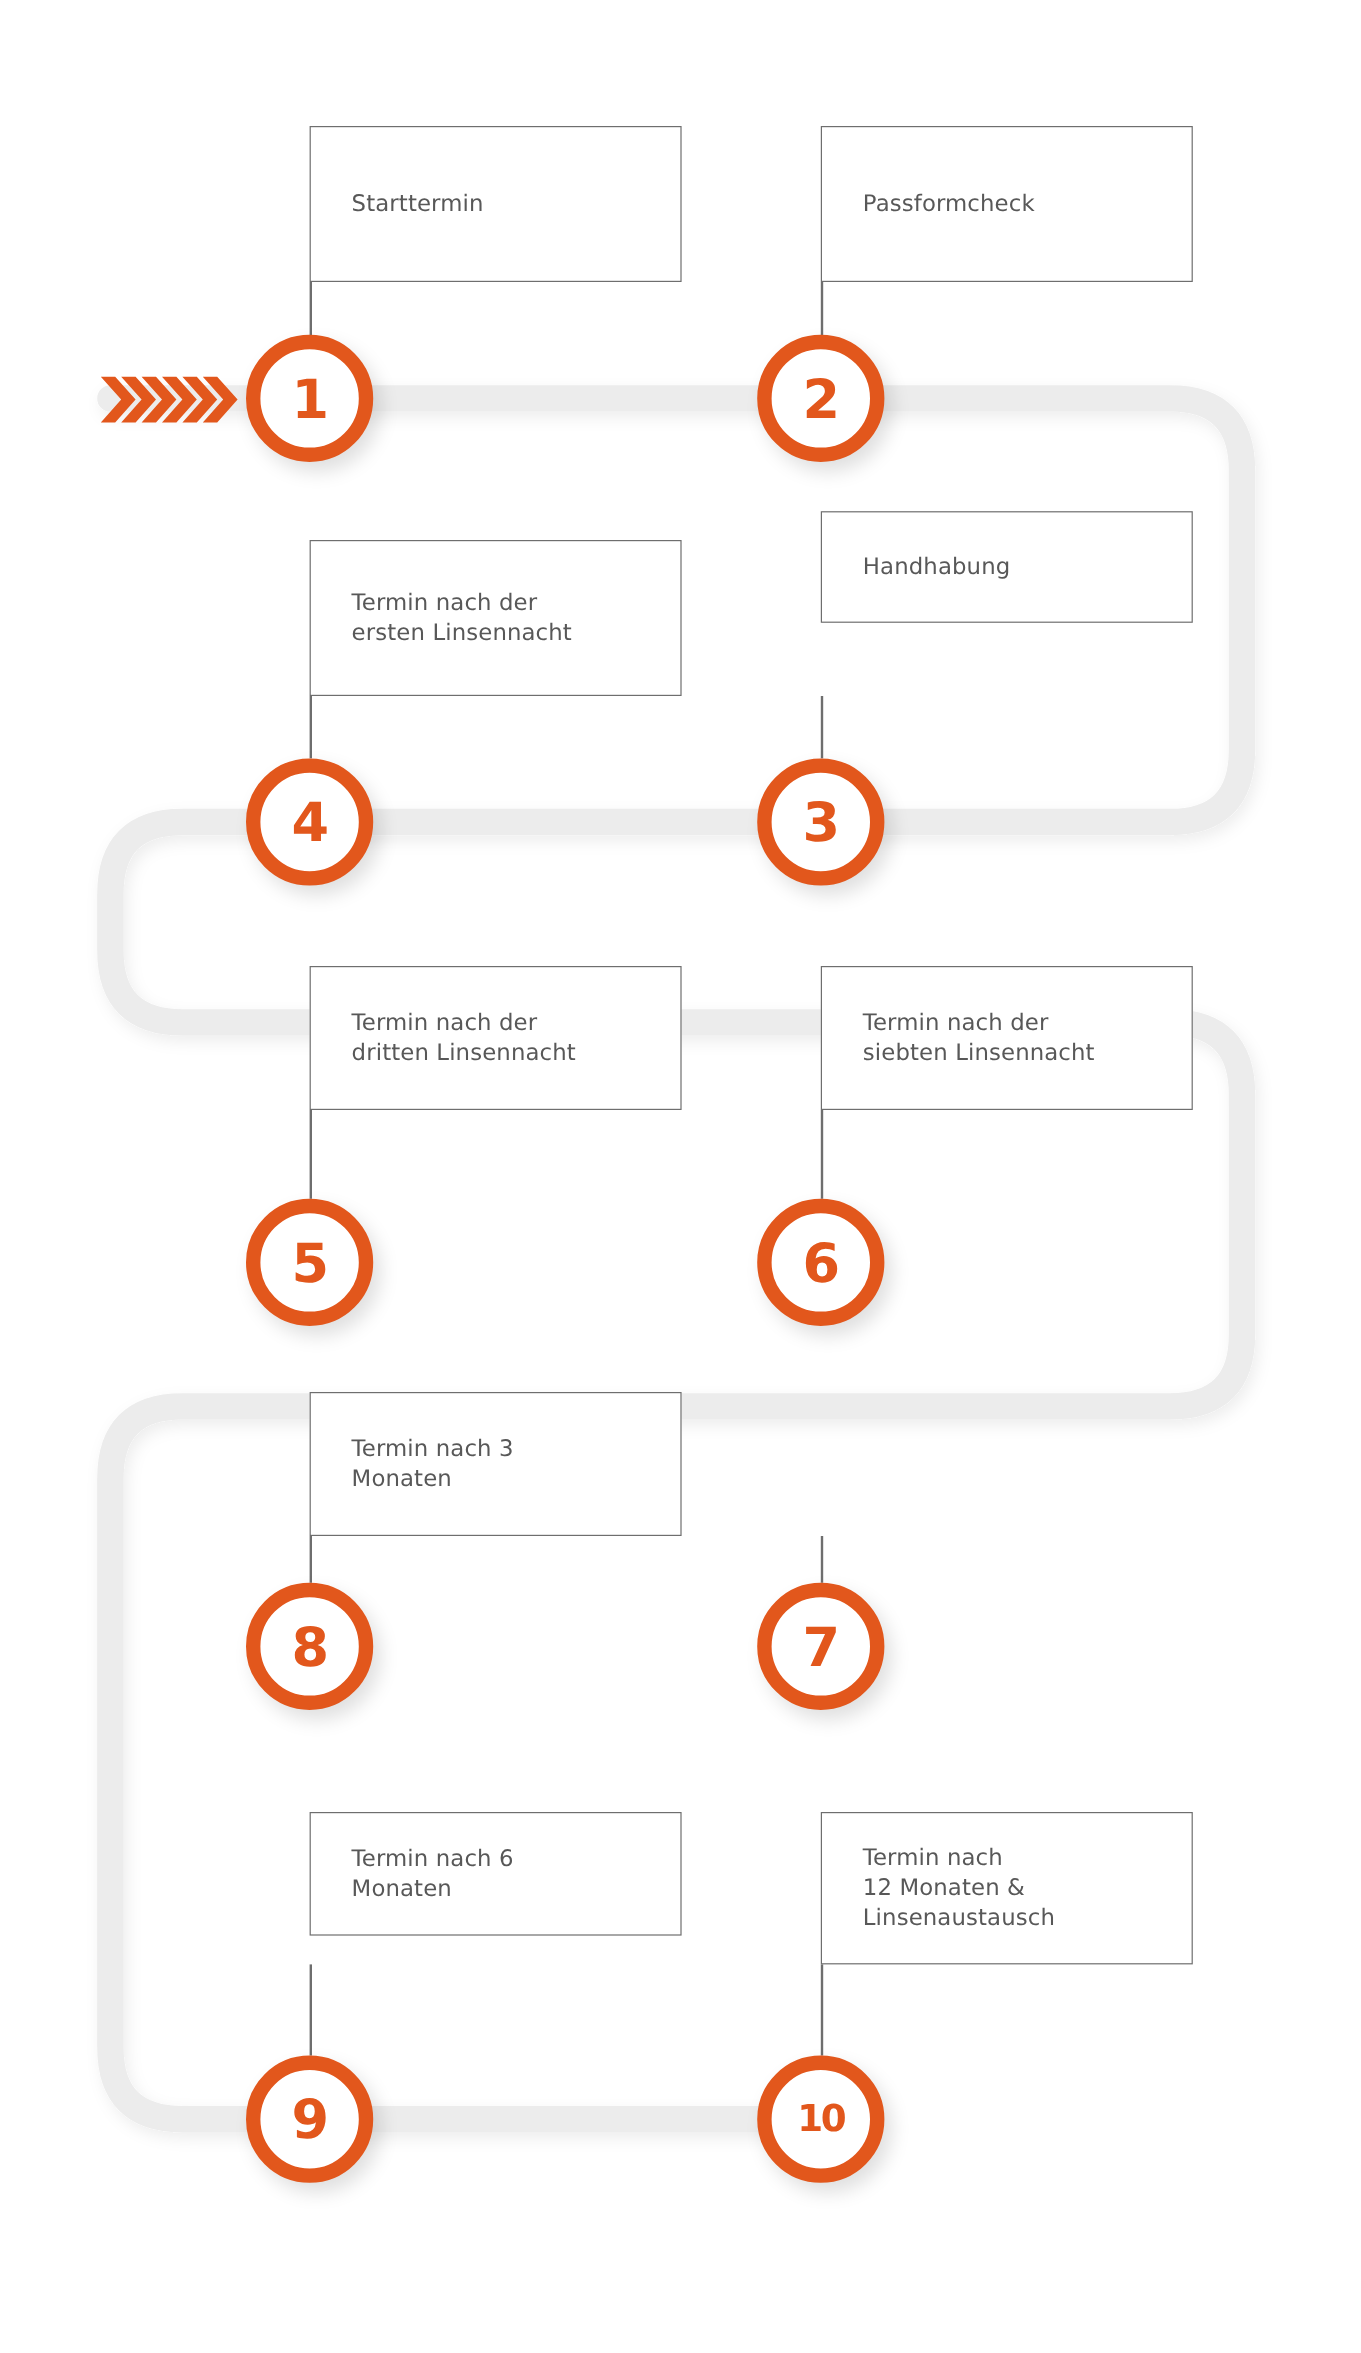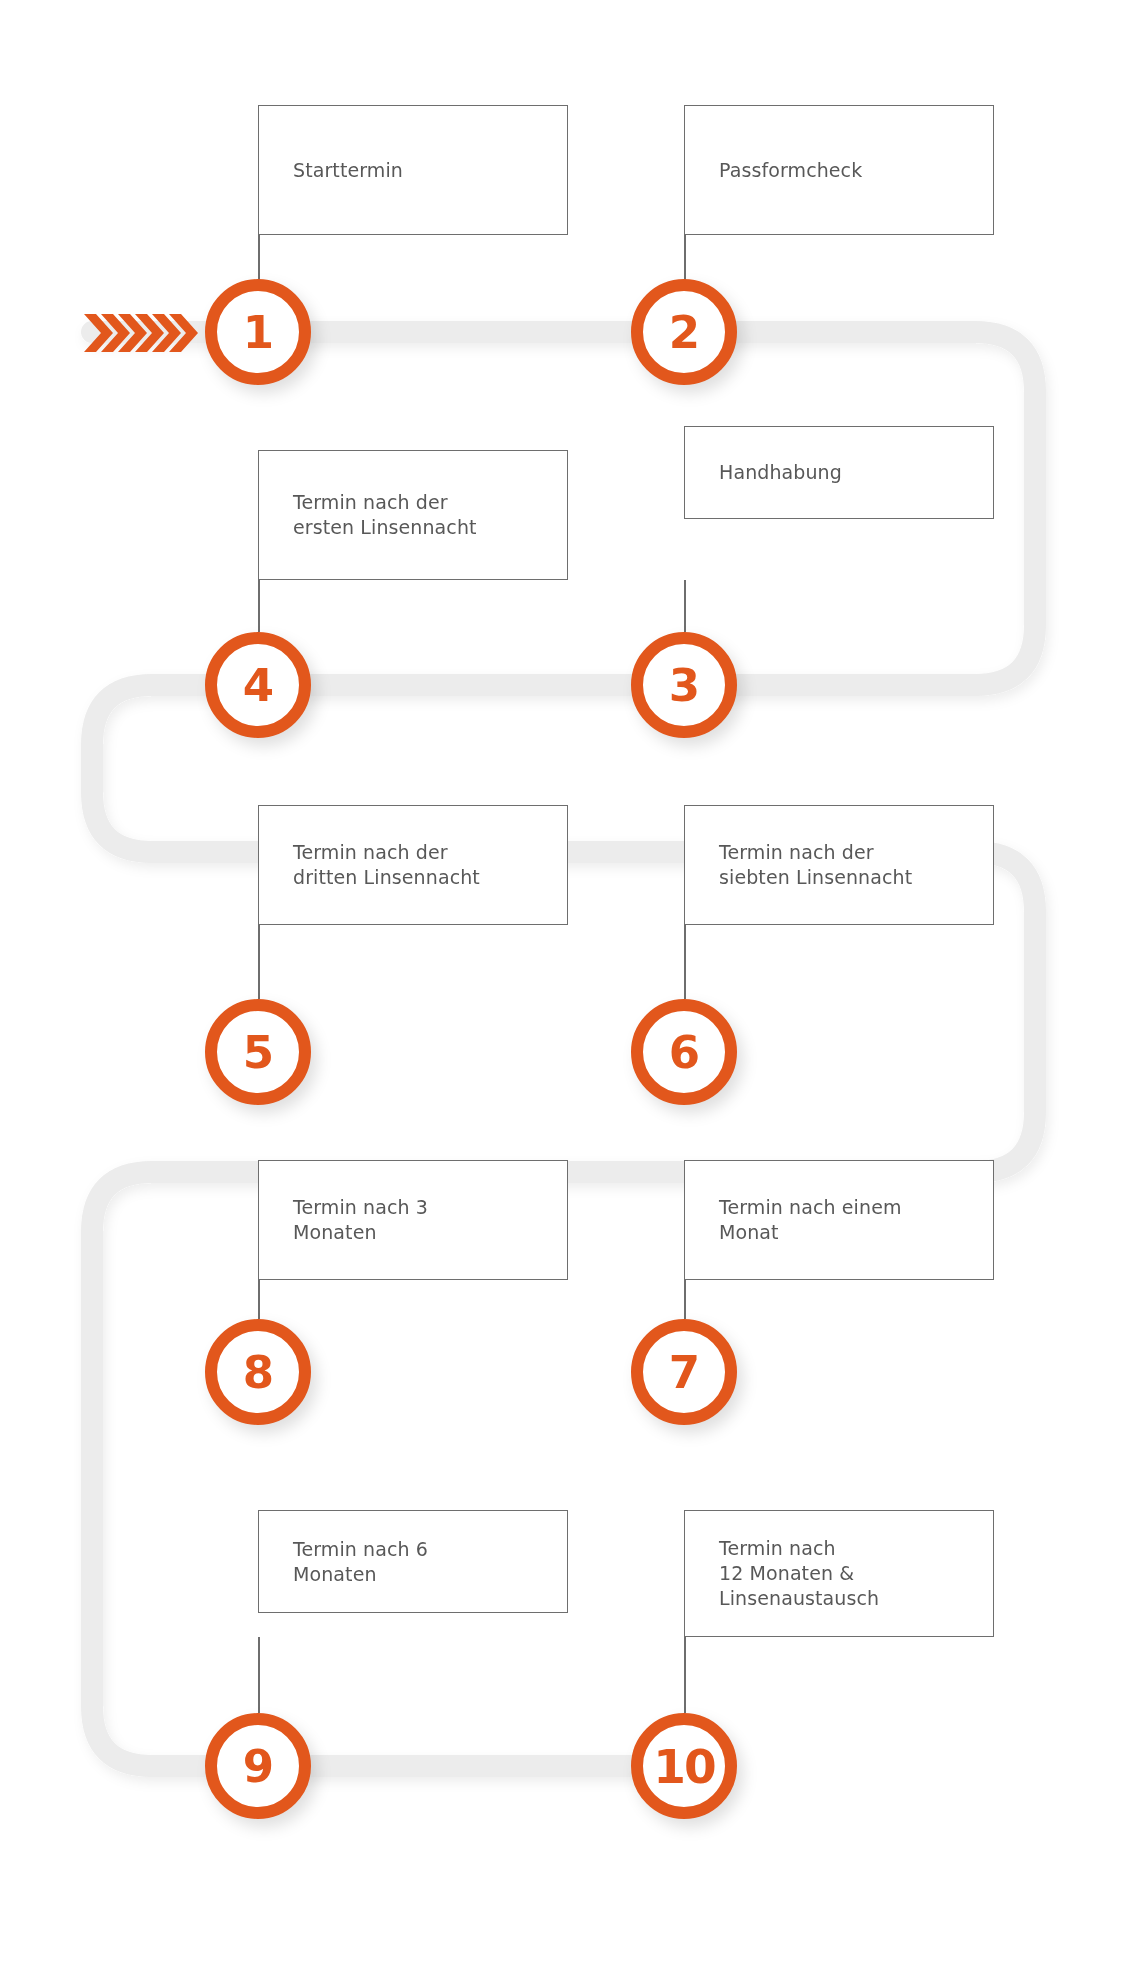--- a/index.html
+++ b/index.html
@@ -66,21 +66,21 @@
     box-shadow: 6px 8px 16px rgba(0,0,0,0.13);
   }
   .node-label {
     color: #E2571C;
     font-family: "DejaVu Sans", "Liberation Sans", sans-serif;
     font-size: 45px;
     font-weight: bold;
     line-height: 1;
     letter-spacing: -1px;
   }
-  .node.wide .node-label { font-size: 47px; letter-spacing: -2px; }
+  .node.wide .node-label { font-size: 31px; letter-spacing: -2px; }
   
   #start-arrow {
     position: absolute;
     pointer-events: none;
   }
 </style>
 </head>
 <body>
 
 <div id="stage">
@@ -180,24 +180,20 @@
   <div class="node" style="left: 631px; top: 999px; border-color: rgb(226, 87, 28);">
     <span class="node-label" style="color: rgb(226, 87, 28);">6</span>
   </div>
 
   <div class="step-box" style="left:258px; top:1160px; width:310px; height:120px;">
     <span class="step-box-text">Termin nach 3
 Monaten</span>
   </div>
   <div class="stem" style="left:258px; top:1280px; height:39px;"></div>
 
-  <div class="step-box" style="left:684px; top:1160px; width:310px; height:120px;">
-    <span class="step-box-text">Termin nach einem
-Monat</span>
-  </div>
   <div class="stem" style="left:684px; top:1280px; height:39px;"></div>
 
   <div class="node" style="left: 205px; top: 1319px; border-color: rgb(226, 87, 28);">
     <span class="node-label" style="color: rgb(226, 87, 28);">8</span>
   </div>
   <div class="node" style="left: 631px; top: 1319px; border-color: rgb(226, 87, 28);">
     <span class="node-label" style="color: rgb(226, 87, 28);">7</span>
   </div>
 
   <div class="step-box" style="left:258px; top:1510px; width:310px; height:103px;">

